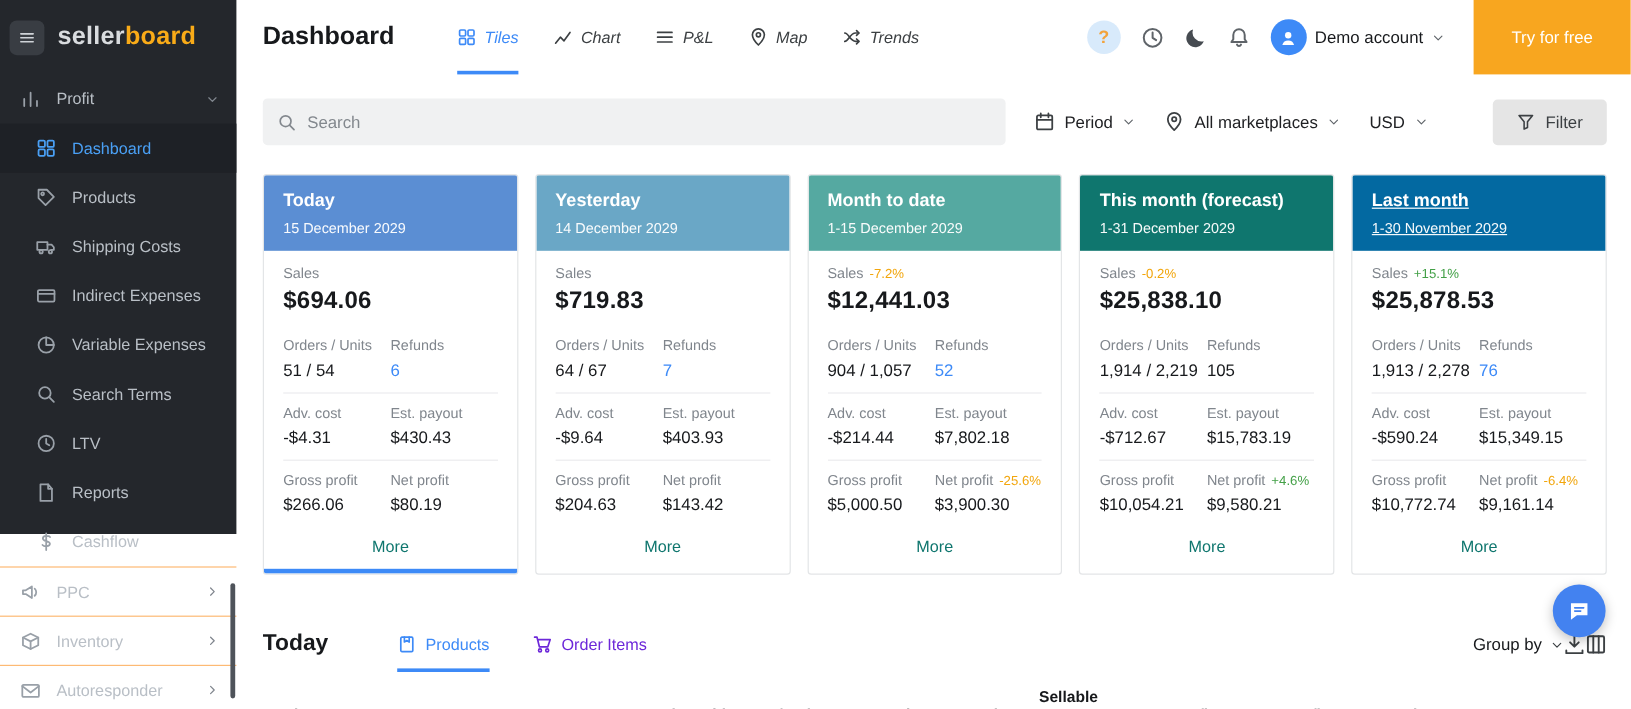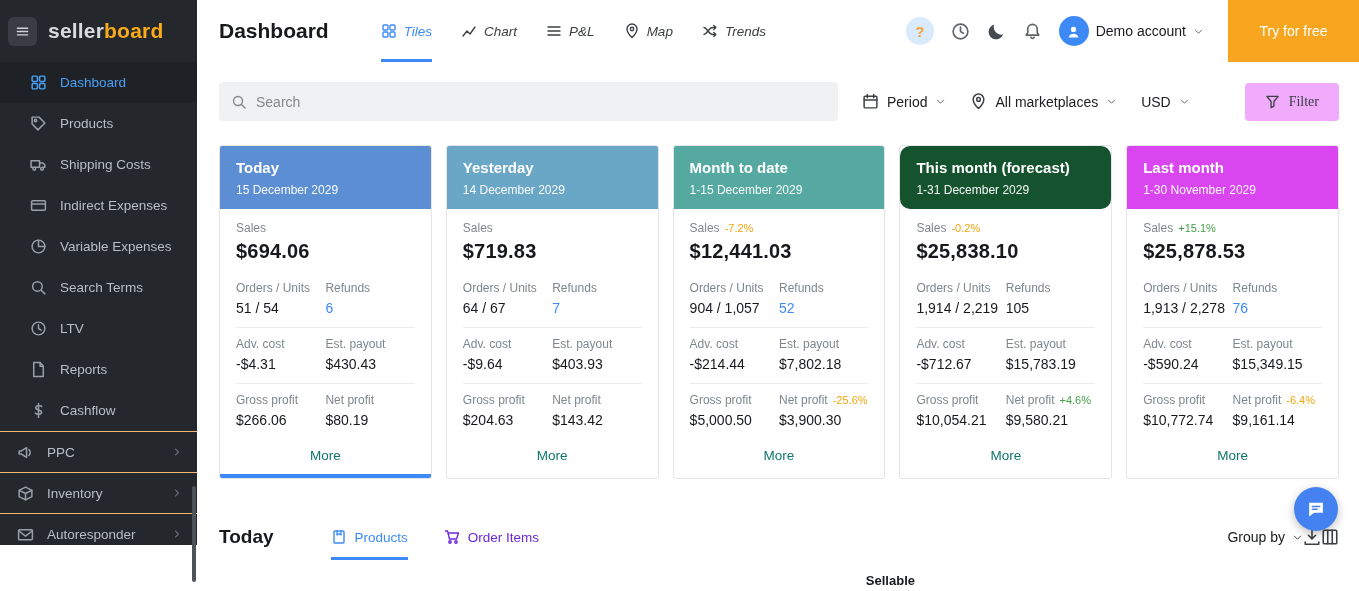--- a/index.html
+++ b/index.html
@@ -1,20 +1,20 @@
 <!DOCTYPE html>
 <html><head>
 <meta charset="utf-8">
 <style>
   * { box-sizing: border-box; margin: 0; padding: 0; }
   html,body { width:1359px; height:591px; overflow:hidden; font-family:"Liberation Sans", sans-serif; background:#fff; color:#17191c; }
   svg.ic { fill:none; stroke:currentColor; stroke-width:1.4; stroke-linecap:round; stroke-linejoin:round; flex:none; }
 
   
-  .sidebar { position:absolute; left:0; top:0; width:197px; height:545px; background:#24272c; z-index:5; }
+  .sidebar { position:absolute; left:0; top:0; width:197px; height:445px; background:#24272c; z-index:5; }
   .logo-row { display:flex; align-items:center; height:62px; padding:0 10px 0 8px; gap:11px; }
   .hamburger { width:29px; height:29px; border-radius:6px; background:#393d43; display:flex; align-items:center; justify-content:center; color:#cfd3d8; cursor:pointer; }
   .logo { font-size:21px; font-weight:700; letter-spacing:.2px; color:#d9dcdf; cursor:pointer; }
   .logo .b2 { color:#f9ab18; }
   .nav-item { height:41px; display:flex; align-items:center; padding:0 14px 0 17px; gap:13px; font-size:13.5px; color:#b9bfc6; cursor:pointer; }
   .nav-item .ic { color:#99a0a8; width:17px; height:17px; }
   .nav-item.sub { padding-left:30px; }
   .nav-item.active { color:#4aa0f5; background:#1e2126; }
   .nav-item.active .ic { color:#4aa0f5; }
   .nav-item .chev { margin-left:auto; width:12px; height:12px; color:#80868e; }
@@ -44,30 +44,30 @@
 
   
   .filter-row { display:flex; align-items:center; margin:20px 20px 0 22px; height:39px; }
   .search-box { width:619px; height:39px; background:#f0f1f2; border-radius:4px; display:flex; align-items:center; padding:0 12px; gap:9px; color:#83888e; }
   .search-box .ic { width:16px; height:16px; }
   .search-box input { border:none; outline:none; background:transparent; flex:1; font-size:14px; font-family:inherit; color:#b91c1c; }
   .search-box input::placeholder { color:#83888e; }
   .ctrl { display:flex; align-items:center; gap:8px; font-size:14px; color:#202124; margin-left:24px; cursor:pointer; }
   .ctrl .ic { width:17px; height:17px; color:#3c4043; }
   .ctrl .chev { width:11px; height:11px; color:#5f6469; }
-  .filter-btn { margin-left:auto; height:38px; padding:0 20px; border-radius:4px; background:#f0abfc; display:flex; align-items:center; gap:9px; font-size:14px; color:#3c4043; cursor:pointer;font-family:Liberation Serif, serif; }
+  .filter-btn { margin-left:auto; height:38px; padding:0 20px; border-radius:4px; background:#e5e5e5; display:flex; align-items:center; gap:9px; font-size:14px; color:#3c4043; cursor:pointer; }
   .filter-btn .ic { width:15px; height:15px; }
 
   
   .tiles { display:flex; gap:14px; margin:24px 20px 0 22px; }
   .card { flex:1; height:334px; background:#fff; border:1px solid #e3e5e7; border-radius:3px; position:relative; overflow:hidden; }
   .card-head { padding:13px 16px 12px; color:#fff; }
   .card-title { font-size:15px; font-weight:700; }
   .card-date { font-size:12px; margin-top:7px; opacity:.96; }
-  .th0 { background:#5b8ed3; } .th1 { background:#6aa7c6; } .th2 { background:#55a9a1; } .th3 { background:#14532d;border-radius:10px; } .th4 { background:#d946ef; }
+  .th0 { background:#5b8ed3; } .th1 { background:#6aa7c6; } .th2 { background:#55a9a1; } .th3 { background:#0f766e; } .th4 { background:#0369a1;text-decoration:underline; }
   .card-body { padding:0 16px; }
   .stat-label { font-size:12px; color:#80868d; }
   .sales-row { padding:12px 0 9px; }
   .sales-value { font-size:20px; font-weight:700; margin-top:5px; letter-spacing:.2px; }
   .row { display:flex; padding:9px 0 11px; border-bottom:1px solid #ececee; }
   .row.last { border-bottom:none; }
   .col { width:50%; }
   .stat-value { font-size:14px; margin-top:5px; }
   .stat-value.link { color:#3d8af7; cursor:pointer; }
   .delta { font-size:11px; margin-left:5px; font-weight:400; }
@@ -107,20 +107,29 @@
   <div class="logo-row">
     <div class="hamburger">
       <svg class="ic" viewBox="0 0 16 16" width="15" height="15">
           <path d="M2.5 4.5h11M2.5 8h11M2.5 11.5h11"></path>
         </svg>
     </div>
     <div class="logo"><span class="b1">seller</span><span class="b2">board</span></div>
   </div>
 
   <nav>
+    <div class="nav-item">
+      <svg class="ic" viewBox="0 0 16 16">
+          <path d="M3 13.5V8M8 13.5V3M13 13.5V9.5"></path>
+        </svg>
+      <span>Profit</span>
+      <svg class="ic chev" viewBox="0 0 16 16">
+          <path d="M4 6l4 4 4-4"></path>
+        </svg>
+    </div>
     <div class="nav-item sub active">
       <svg class="ic" viewBox="0 0 16 16">
           <rect x="2" y="2" width="5" height="5" rx="1"></rect>
           <rect x="9" y="2" width="5" height="5" rx="1"></rect>
           <rect x="2" y="9" width="5" height="5" rx="1"></rect>
           <rect x="9" y="9" width="5" height="5" rx="1"></rect>
         </svg>
       <span>Dashboard</span>
     </div>
     <div class="nav-item sub">

